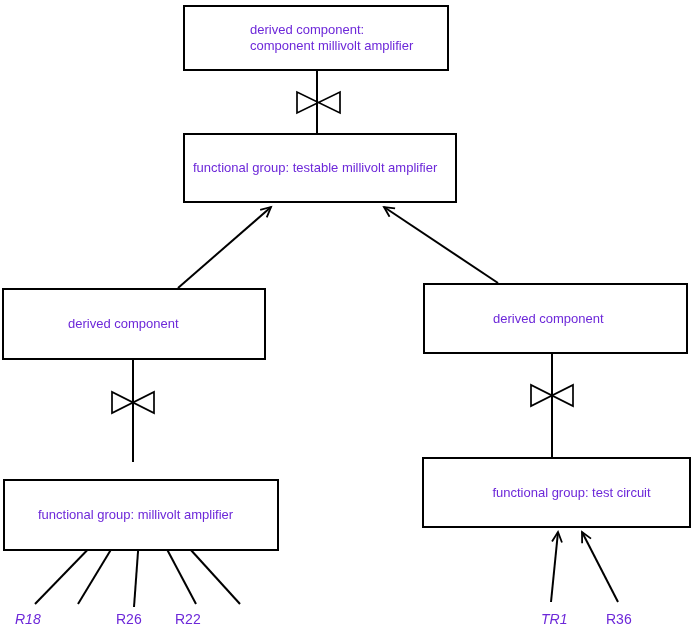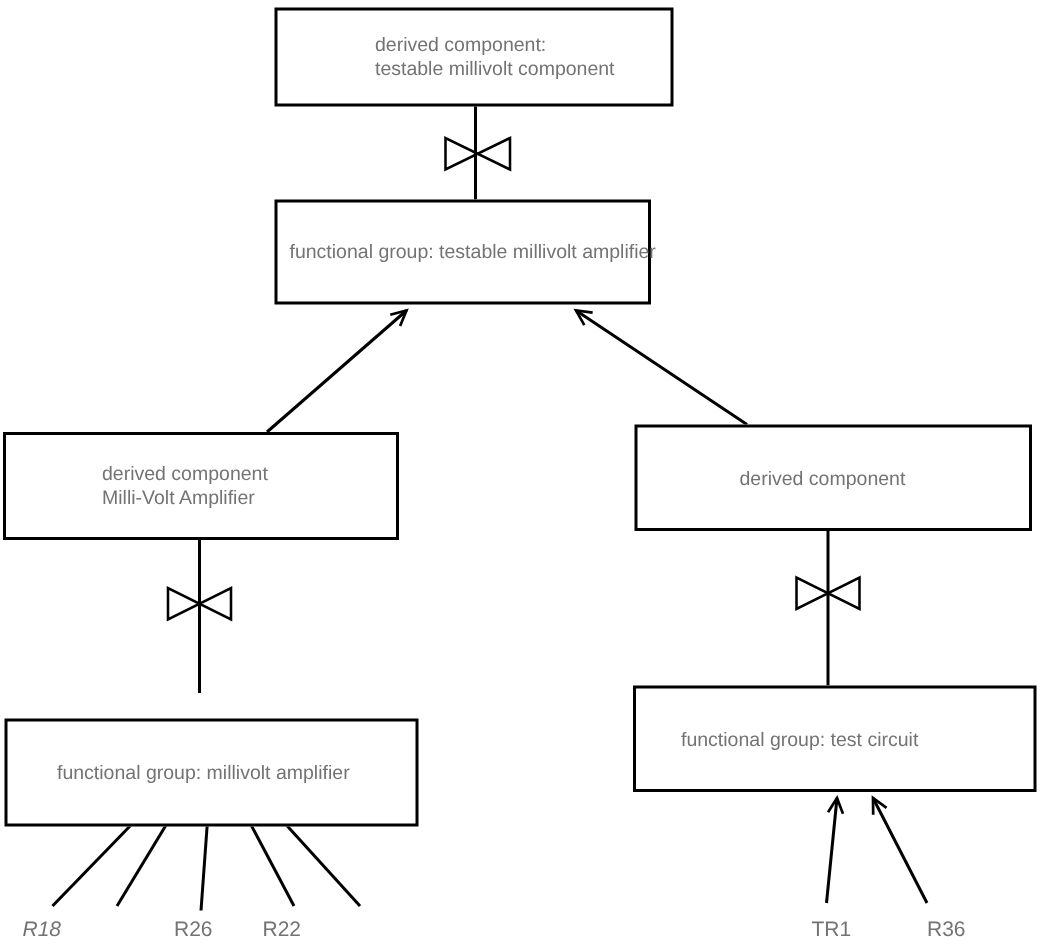--- a/index.html
+++ b/index.html
@@ -6,21 +6,21 @@
     margin: 0;
     padding: 0;
     background: #ffffff;
   }
   #canvas {
     position: relative;
     width: 698px;
     height: 631px;
     background: #ffffff;
     font-family: "Liberation Sans", sans-serif;
-    color: #737373;
+    color: #6d28d9;
     overflow: hidden;
   }
   #edges {
     position: absolute;
     left: 0;
     top: 0;
     width: 698px;
     height: 631px;
   }
   .node {
@@ -30,38 +30,38 @@
     border: 2px solid #000000;
     display: flex;
     flex-direction: column;
     justify-content: center;
     font-size: 13px;
     line-height: 16px;
     white-space: nowrap;
   }
   .node .line { display: block; }
   #box-derived-testable { left: 183px; top: 5px;   width: 266px; height: 66px; padding-left: 65px; }
-  #box-fg-testable      { left: 183px; top: 133px; width: 251px; height: 70px; padding-left: 8px; justify-content: center;  }
+  #box-fg-testable      { left: 183px; top: 133px; width: 274px; height: 70px; padding-left: 8px; justify-content: center;  }
   #box-derived-mva      { left: 2px;   top: 288px; width: 264px; height: 72px; padding-left: 64px; }
   #box-fg-mva           { left: 3px;   top: 462px; width: 276px; height: 72px; padding-left: 33px; margin-top: 17px; }
   #box-derived-tc       { left: 423px; top: 283px; width: 265px; height: 71px; padding-left: 68px; }
-  #box-fg-tc            { left: 422px; top: 457px; width: 269px; height: 71px; padding-left: 30px; }
+  #box-fg-tc            { left: 422px; top: 457px; width: 269px; height: 71px; padding-left: 30px; align-items: center; }
   .comp-label {
     position: absolute;
     font-size: 14px;
     line-height: 16px;
     white-space: nowrap;
   }
   #lbl-r18 { left: 15px;  top: 611px; font-style: italic; }
   #lbl-r30 { left: 63px;  top: 611px; margin-top: 36px; }
   #lbl-r26 { left: 116px; top: 611px; }
   #lbl-r22 { left: 175px; top: 611px; }
   #lbl-ic1 { left: 212px; top: 636px; }
-  #lbl-tr1 { left: 541px; top: 611px; }
-  #lbl-r36 { left: 606px; top: 611px; margin-left: 12px; }
+  #lbl-tr1 { left: 541px; top: 611px; font-style: italic; }
+  #lbl-r36 { left: 606px; top: 611px; }
 </style>
 </head>
 <body>
 
 <div id="canvas">
 
   <svg id="edges" viewBox="0 0 698 631" xmlns="http://www.w3.org/2000/svg">
     <defs>
       <marker id="openArrow" markerUnits="userSpaceOnUse" markerWidth="16" markerHeight="16" refX="12" refY="6" orient="auto">
         <path d="M2,1 L12,6 L2,11" fill="none" stroke="#000000" stroke-width="1.8"></path>
@@ -85,30 +85,29 @@
     <line x1="134" y1="607" x2="139" y2="538" stroke="#000000" stroke-width="2" marker-end="url(#openArrow)"></line>
     <line x1="196" y1="604" x2="161" y2="538" stroke="#000000" stroke-width="2" marker-end="url(#openArrow)"></line>
     <line x1="240" y1="604" x2="180" y2="538" stroke="#000000" stroke-width="2" marker-end="url(#openArrow)"></line>
 
     <line x1="551" y1="602" x2="558" y2="532" stroke="#000000" stroke-width="2" marker-end="url(#openArrow)"></line>
     <line x1="618" y1="602" x2="582" y2="532" stroke="#000000" stroke-width="2" marker-end="url(#openArrow)"></line>
   </svg>
 
   <div class="node" id="box-derived-testable">
     <span class="line">derived component:</span>
-    <span class="line">testable millivolt component</span>
+    <span class="line">component millivolt amplifier</span>
   </div>
 
   <div class="node" id="box-fg-testable">
     <span class="line">functional group: testable millivolt amplifier</span>
   </div>
 
   <div class="node" id="box-derived-mva">
     <span class="line">derived component</span>
-    <span class="line">Milli-Volt Amplifier</span>
   </div>
 
   <div class="node" id="box-fg-mva">
     <span class="line">functional group: millivolt amplifier</span>
   </div>
 
   <div class="node" id="box-derived-tc">
     <span class="line">derived component</span>
   </div>
 

